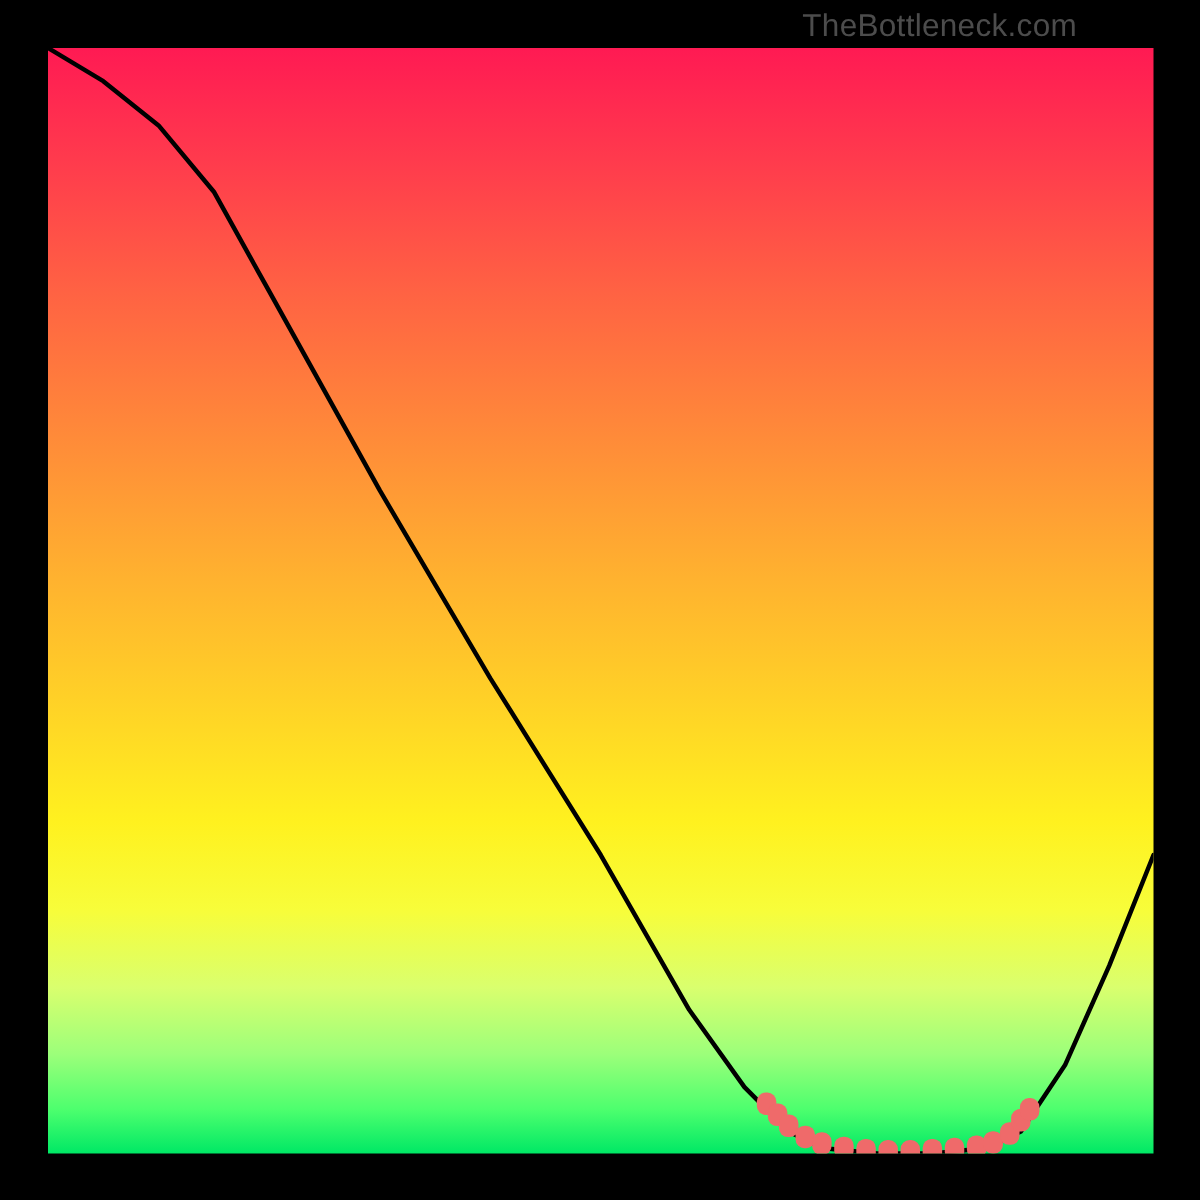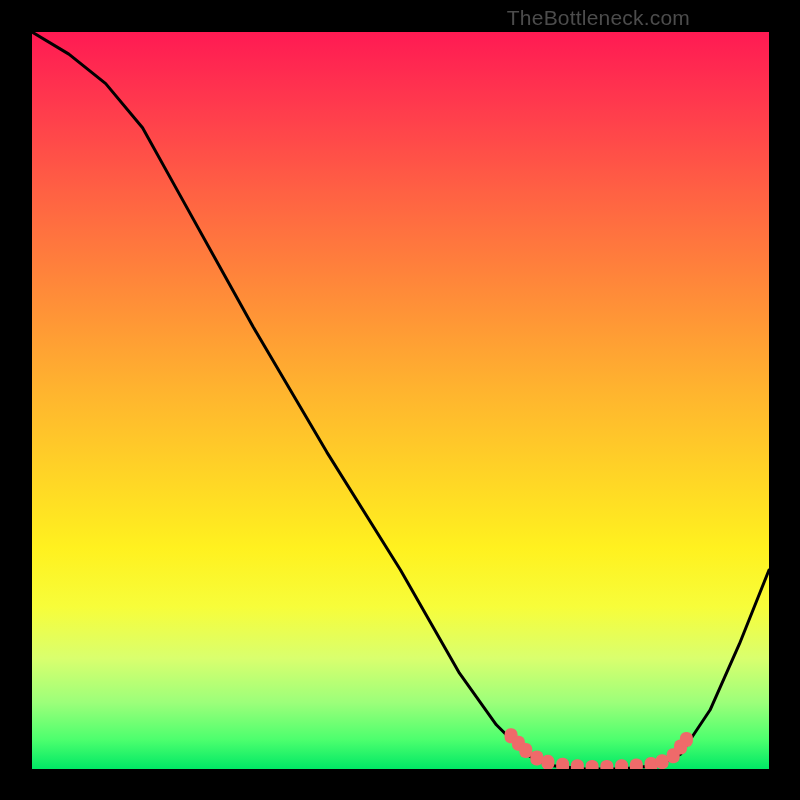--- a/index.html
+++ b/index.html
@@ -9,20 +9,21 @@
     height: 800px;
     background: #000;
     overflow: hidden;
     font-family: Arial, Helvetica, sans-serif;
   }
   .frame {
     position: relative;
     width: 720px;
     height: 800px;
     background: #000;
+    padding-left: 28px;
   }
   .plot-area {
     position: absolute;
     left: 32px;
     top: 32px;
     width: 737px;
     height: 737px;
     
     background: linear-gradient(
       to bottom,

